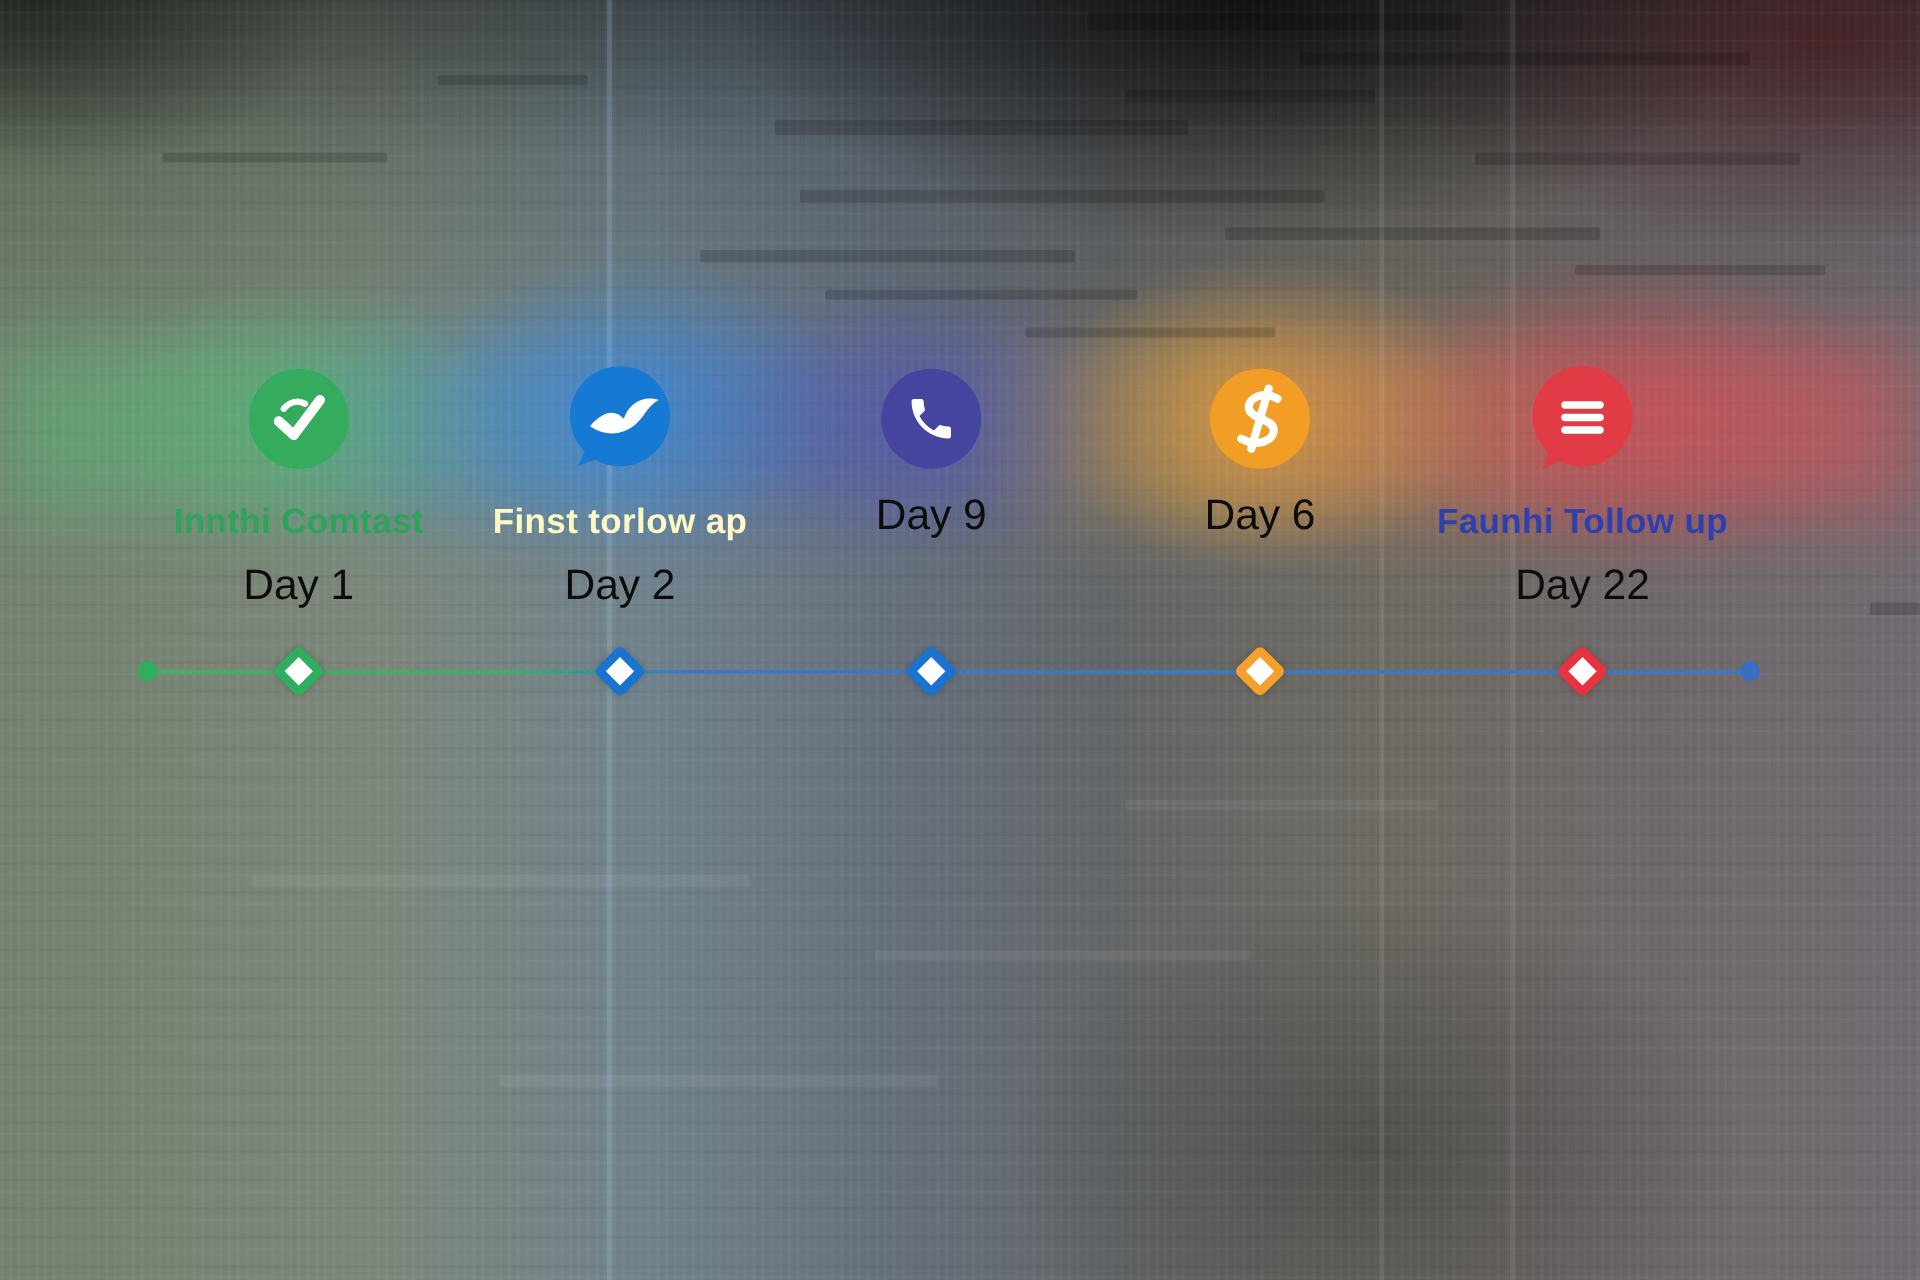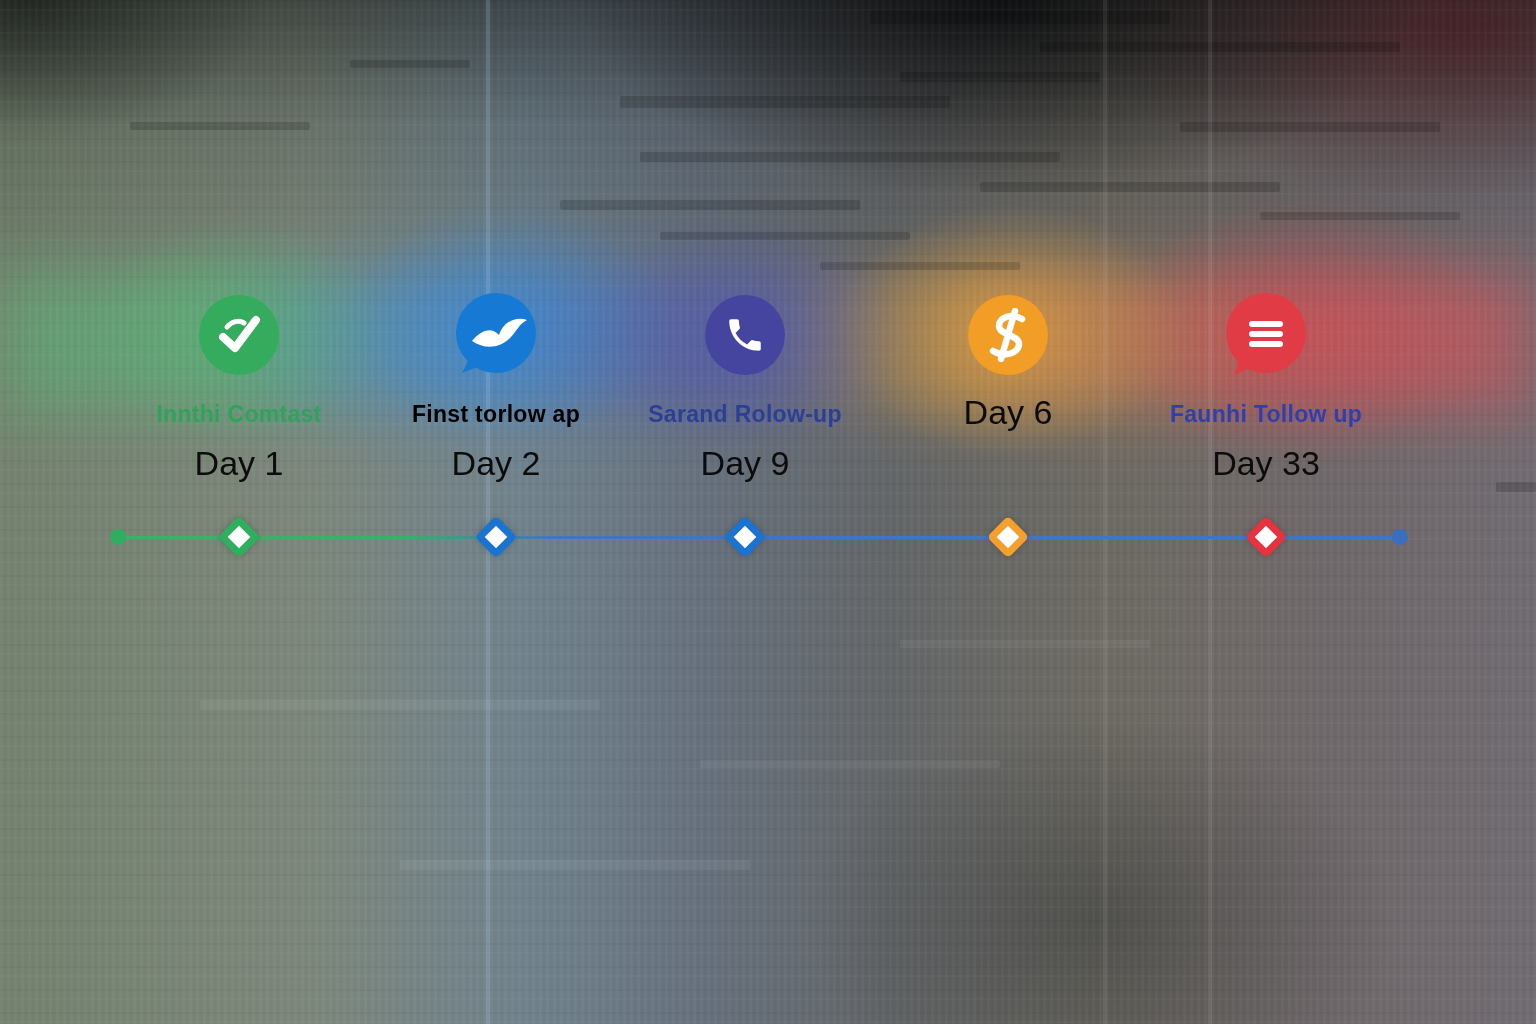--- a/index.html
+++ b/index.html
@@ -54,21 +54,21 @@
   .streak.light { background:rgba(255,255,255,.06); }
 
   
   .stage {
     position:absolute; top:293px; width:320px; z-index:2;
     transform:translateX(-50%); text-align:center;
   }
   .icon-circle { width:84px; height:84px; margin:0 auto; }
   .icon-circle svg { display:block; width:84px; height:84px; }
   .stage-label {
-    margin-top:24px; font-size:23px; font-weight:bold; letter-spacing:.3px;
+    margin-top:24px; font-size:28px; font-weight:bold; letter-spacing:.3px;
     white-space:nowrap;
   }
   .stage-day {
     margin-top:16px; font-size:34px; font-weight:500; color:#0c0c0c;
     white-space:nowrap;
   }
 
   .tl-line {
     position:absolute; left:118px; width:1284px; top:536px; height:3px; z-index:1;
     background: linear-gradient(90deg, var(--c1) 0%, var(--c1) 22%, var(--c2) 34%, var(--c2) 100%);
@@ -132,34 +132,33 @@
 </div>
 
 <div class="stage" style="left:496px">
   <div class="icon-circle" style="color: rgb(22, 121, 211);">
     <svg viewBox="0 0 84 84" aria-hidden="true">
       <path d="M18 60 L8 80 L34 70 Z" fill="currentColor"></path>
       <circle cx="42" cy="40" r="40" fill="currentColor"></circle>
       <path d="M18 48 C28 36 38 34 45 42 C49 29 62 23 73 27 C65 31 63 38 56 45 C46 55 31 57 18 48 Z" fill="#fff"></path>
     </svg>
   </div>
-  <div class="stage-label" style="color: #000000;">Finst torlow ap</div>
+  <div class="stage-label" style="color: #fef9c3;">Finst torlow ap</div>
   <div class="stage-day">Day 2</div>
 </div>
 
 <div class="stage" style="left:745px">
   <div class="icon-circle" style="color: rgb(69, 69, 159);">
     <svg viewBox="0 0 84 84" aria-hidden="true">
       <circle cx="42" cy="42" r="40" fill="currentColor"></circle>
       <g transform="translate(21,21) scale(1.75)">
         <path fill="#fff" d="M6.62 10.79c1.44 2.83 3.76 5.14 6.59 6.59l2.2-2.2c.27-.27.67-.36 1.02-.24 1.12.37 2.33.57 3.57.57.55 0 1 .45 1 1V20c0 .55-.45 1-1 1-9.39 0-17-7.61-17-17 0-.55.45-1 1-1h3.5c.55 0 1 .45 1 1 0 1.25.2 2.45.57 3.57.11.35.03.74-.25 1.02l-2.2 2.2z"></path>
       </g>
     </svg>
   </div>
-  <div class="stage-label" style="color: rgb(44, 63, 151);">Sarand Rolow-up</div>
   <div class="stage-day">Day 9</div>
 </div>
 
 <div class="stage" style="left:1008px">
   <div class="icon-circle" style="color: rgb(242, 157, 38);">
     <svg viewBox="0 0 84 84" aria-hidden="true">
       <circle cx="42" cy="42" r="40" fill="currentColor"></circle>
       <path d="M56 26 C46 20 33 24 33 33 C33 42 53 42 53 51 C53 60 39 65 27 58" stroke="#fff" stroke-width="6.5" fill="none" stroke-linecap="round"></path>
       <path d="M49 18 L35 66" stroke="#fff" stroke-width="6.5" stroke-linecap="round"></path>
     </svg>
@@ -171,14 +170,14 @@
   <div class="icon-circle" style="color: rgb(225, 59, 69);">
     <svg viewBox="0 0 84 84" aria-hidden="true">
       <path d="M18 60 L10 82 L36 70 Z" fill="currentColor"></path>
       <circle cx="42" cy="40" r="40" fill="currentColor"></circle>
       <rect x="25" y="28" width="34" height="6" rx="3" fill="#fff"></rect>
       <rect x="25" y="38" width="34" height="6" rx="3" fill="#fff"></rect>
       <rect x="25" y="48" width="34" height="6" rx="3" fill="#fff"></rect>
     </svg>
   </div>
   <div class="stage-label" style="color: rgb(47, 63, 174);">Faunhi Tollow up</div>
-  <div class="stage-day">Day 33</div>
+  <div class="stage-day">Day 22</div>
 </div>
 
 </body></html>

